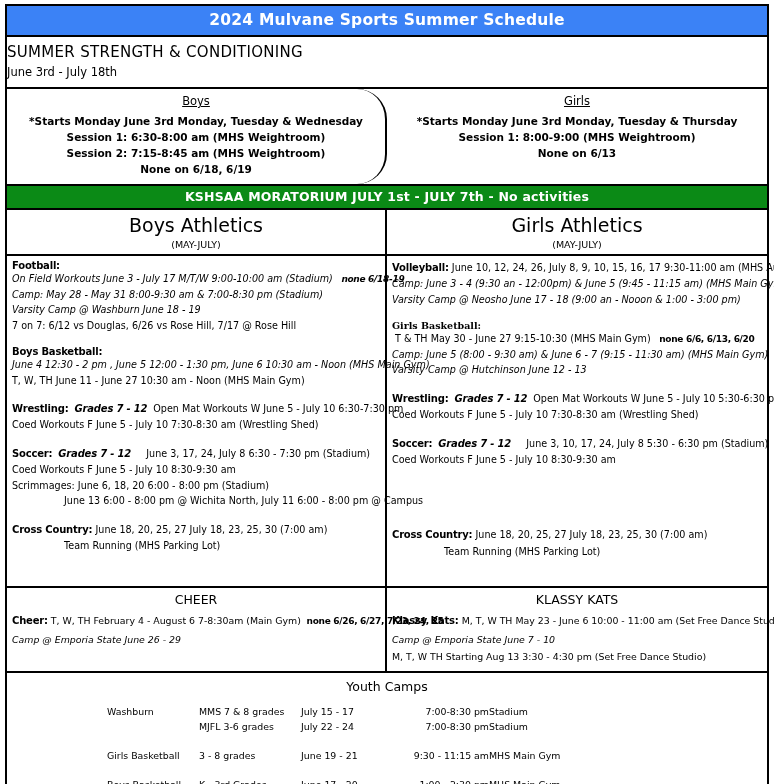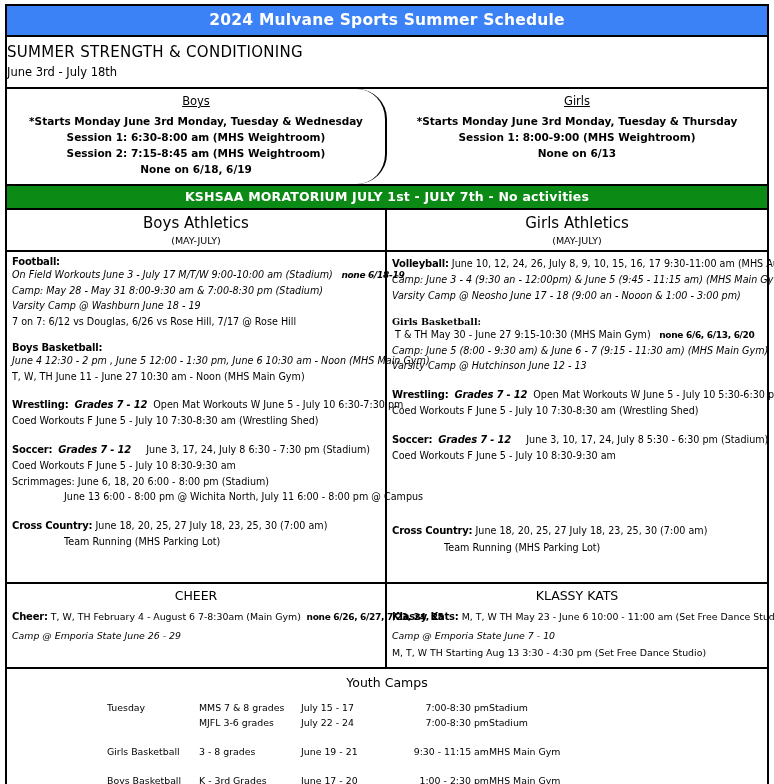--- a/index.html
+++ b/index.html
@@ -69,21 +69,21 @@
     font-size: 11.5px;
     text-decoration: underline;
     padding-bottom: 5px;
   }
   .sc-cell .ln { font-size: 10.5px; padding: 2px 0; font-weight: bold; }
   
   .ath-head {
     text-align: center;
     padding: 4px 0 4px 0;
   }
-  .ath-head .h1 { font-size: 15px; text-align: center; }
+  .ath-head .h1 { font-size: 19px; text-align: center; }
   .ath-head .h2 { font-size: 9.5px; padding-top: 3px; }
   .ath-band-sep { border-top: 2px solid #000; }
   .ath-body {
     padding: 4px 5px 4px 5px;
     box-sizing: border-box;
     height: 330px;
     position: relative;
   }
   .ath-body.left  { border-right: 2px solid #000; }
   .blk { margin-bottom: 0; }
@@ -272,21 +272,21 @@
         <div class="row ital">Camp  @ Emporia State  June  7 - 10</div>
         <div class="row">M, T, W TH  Starting Aug 13  3:30 - 4:30 pm  (Set Free Dance Studio)</div>
       </div>
     </div>
 
     <div class="yc">
       <div class="yc-title">Youth Camps</div>
       <table class="yc-table">
         <tbody>
           <tr>
-            <td class="c-sport">Tuesday</td>
+            <td class="c-sport">Washburn</td>
             <td class="c-grade">MMS 7 &amp; 8 grades</td>
             <td class="c-dates">July 15 - 17</td>
             <td class="c-time">7:00-8:30 pm</td>
             <td class="c-loc">Stadium</td>
           </tr>
           <tr>
             <td class="c-sport"></td>
             <td class="c-grade">MJFL 3-6 grades</td>
             <td class="c-dates">July 22 - 24</td>
             <td class="c-time">7:00-8:30 pm</td>

